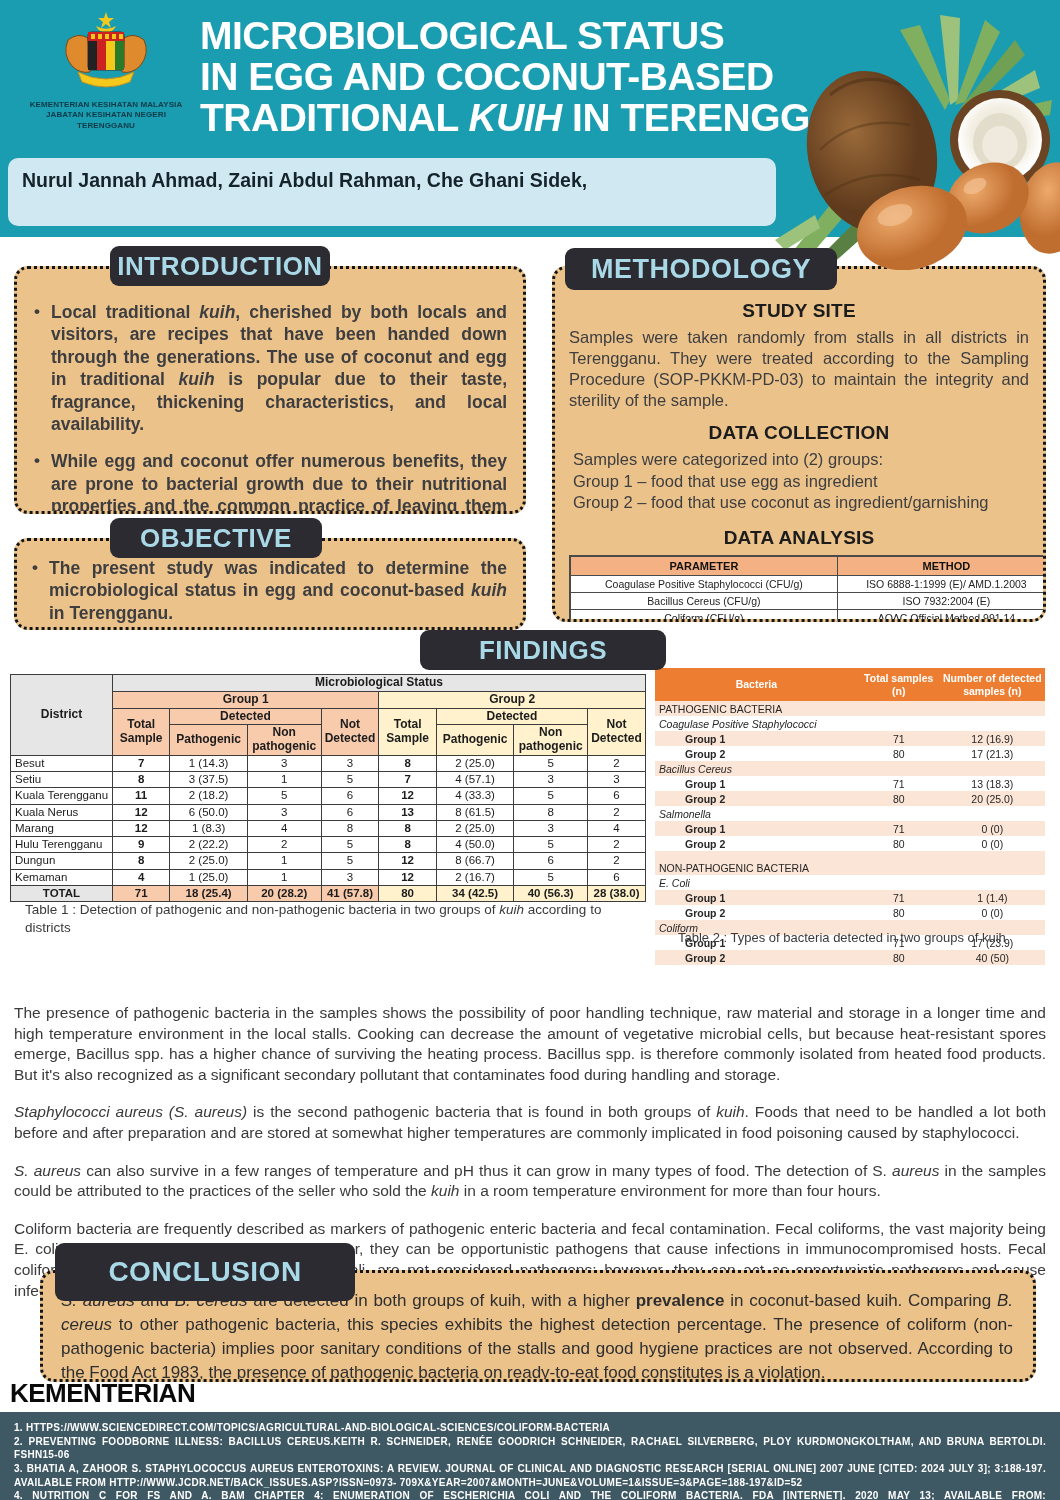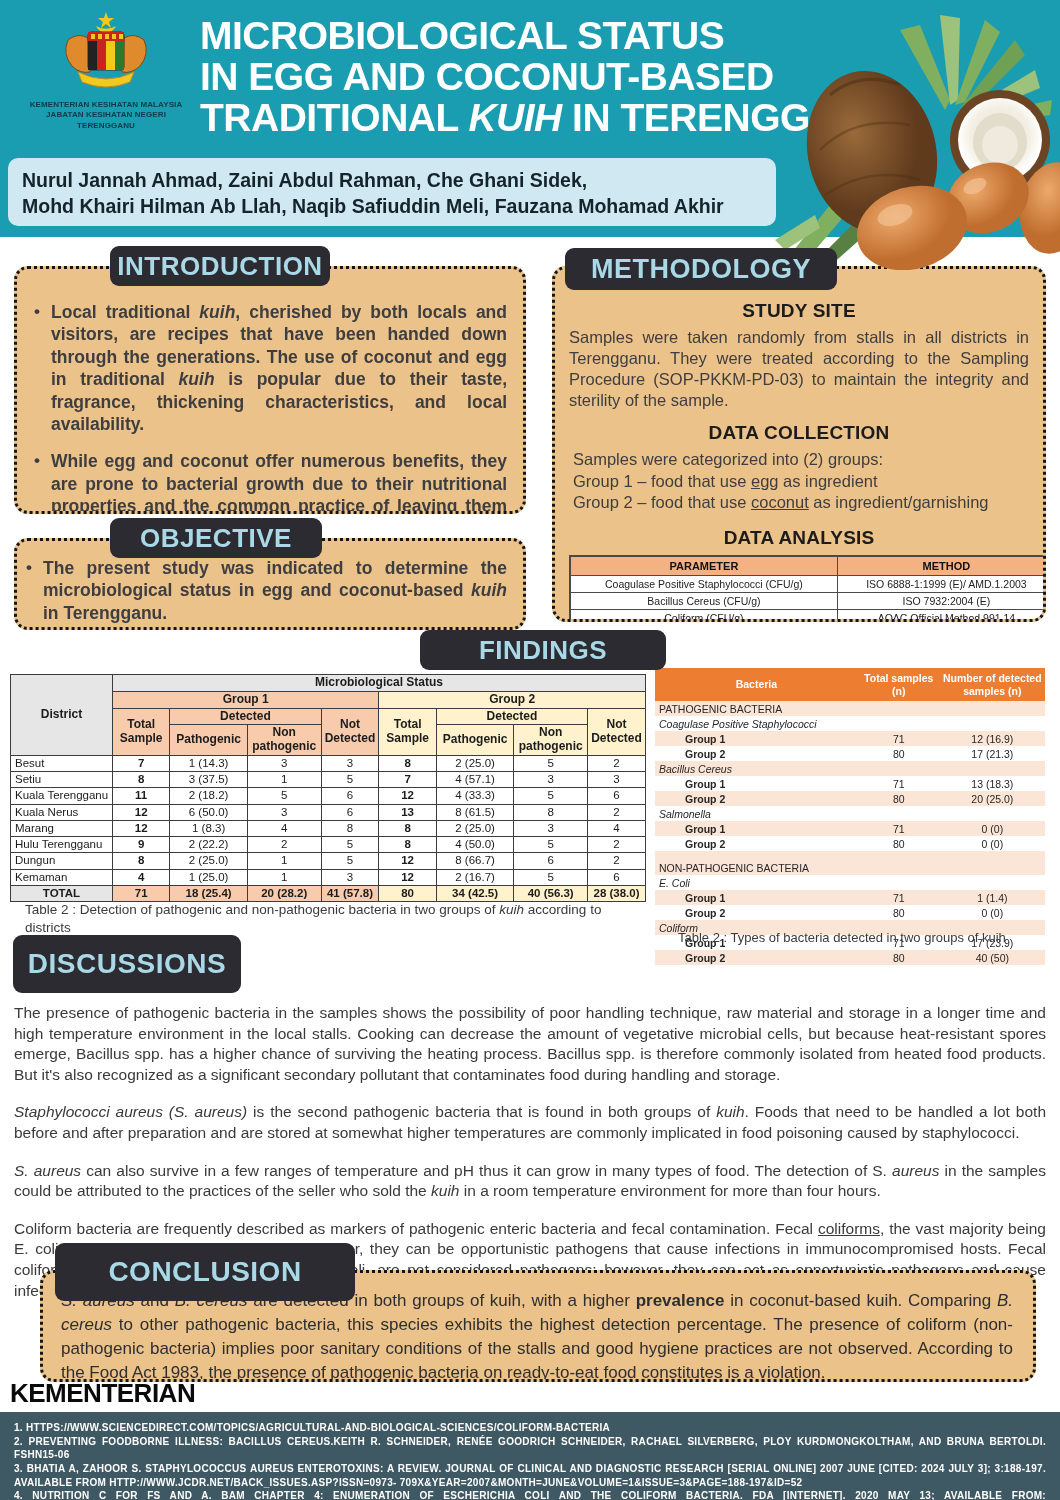--- a/index.html
+++ b/index.html
@@ -19,21 +19,21 @@
   .chip-intro { left:110px; top:246px; width:220px; height:40px; font-size:26px; }
   .chip-objective { left:110px; top:518px; width:212px; height:40px; font-size:26px; }
   .chip-method { left:565px; top:248px; width:272px; height:42px; font-size:27px; }
   .chip-findings { left:420px; top:630px; width:246px; height:40px; font-size:26px; }
   .chip-disc { left:13px; top:935px; width:228px; height:58px; font-size:28px; }
   .chip-concl { left:55px; top:1243px; width:300px; height:58px; font-size:28px; }
 
   
   .panel { position:absolute; background:#EBC28A; border:3px dotted #151515; border-radius:14px; color:#3E3E40; overflow:hidden; }
   .panel-intro { left:14px; top:266px; width:512px; height:248px; padding:32px 16px 8px 14px; }
-  .panel-objective { left:14px; top:538px; width:512px; height:92px; padding:16px 16px 6px 6px; }
+  .panel-objective { left:14px; top:538px; width:512px; height:92px; padding:16px 16px 6px 12px; }
   .panel-method { left:552px; top:266px; width:494px; height:356px; padding:27px 14px 8px 14px; z-index:3; }
   .panel-concl { left:40px; top:1270px; width:996px; height:112px; padding:16px 20px 6px 18px; z-index:3; }
 
   .bullets { list-style:none;font-weight:bold; }
   .bullets li { position:relative; padding-left:20px; margin-bottom:15px; font-size:17.5px; line-height:1.28; text-align:justify; }
   .bullets li::before { content:"•"; position:absolute; left:3px; top:0; font-size:17px; }
 
   .mini-head { text-align:center; font-weight:800; font-size:19px; color:#1c1c1c; margin:4px 0 5px 0; letter-spacing:.2px; }
   .meth-text { font-size:16.5px; line-height:1.27; text-align:justify; }
   .dc-lines div { font-size:16.5px; line-height:1.32; padding-left:4px; }
@@ -75,21 +75,21 @@
   
   .concl-text { font-size:17px; line-height:1.42; text-align:justify; color:#2e2e30; }
 
   
   .refs-head { position:absolute; left:10px; top:1378px; font-size:26px; font-weight:800; color:#0a0a0a; letter-spacing:-.5px; }
   .refs-box { position:absolute; left:0; top:1412px; width:1060px; height:88px; background:#3F5964; color:#fff; padding:9px 14px 4px 14px; }
   .refs-box .ref-item { font-size:10px; font-weight:bold; letter-spacing:.3px; line-height:1.37; text-align:justify; text-transform:uppercase; }
 
   .seg-i { font-style:italic; }
   .seg-b { font-weight:bold; }
-  .seg-u { text-decoration:underline; }
+  .seg-u { }
 </style>
 </head>
 <body>
 
 <div class="poster">
 
   <div class="hdr">
     <div class="logo-block">
       <svg width="104" height="86" viewBox="0 0 104 86">
         <polygon points="52,2 54,8 60,8 55,12 57,18 52,14 47,18 49,12 44,8 50,8" fill="#F5C81C"></polygon>
@@ -115,21 +115,20 @@
       <div class="ministry">JABATAN KESIHATAN NEGERI TERENGGANU</div>
     </div>
     <div class="title">
       <div><span>MICROBIOLOGICAL STATUS</span></div>
       <div><span>IN EGG AND COCONUT-BASED</span></div>
       <div><span>TRADITIONAL </span><span class="seg-i">KUIH</span><span> IN TERENGGANU</span></div>
     </div>
   </div>
   <div class="authors">
     <div>Nurul Jannah Ahmad, Zaini Abdul Rahman, Che Ghani Sidek,</div>
-    <div>Mohd Khairi Hilman Ab Llah, Naqib Safiuddin Meli, Fauzana Mohamad Akhir</div>
   </div>
 
   <svg class="art" viewBox="0 0 300 270">
     <defs>
       <radialGradient id="cocoG" cx="40%" cy="35%">
           <stop offset="0%" stop-color="#9A6A3A"></stop>
           <stop offset="100%" stop-color="#5F3A1C"></stop>
         </radialGradient>
       <radialGradient id="eggG" cx="38%" cy="32%">
           <stop offset="0%" stop-color="#EDAA6C"></stop>
@@ -343,21 +342,21 @@
           <td class="g1">18 (25.4)</td>
           <td class="g1">20 (28.2)</td>
           <td class="g1">41 (57.8)</td>
           <td class="g2">80</td>
           <td class="g2">34 (42.5)</td>
           <td class="g2">40 (56.3)</td>
           <td class="g2">28 (38.0)</td>
         </tr>
       </tbody>
   </table>
-  <div class="t1-caption"><span>Table 2 : Detection of pathogenic and non-pathogenic bacteria in two groups of </span><span class="seg-i">kuih</span><span> according to districts</span></div>
+  <div class="t1-caption"><span>Table 1 : Detection of pathogenic and non-pathogenic bacteria in two groups of </span><span class="seg-i">kuih</span><span> according to districts</span></div>
 
   <table class="t2">
     <thead>
       <tr>
         <th style="width:52%;">Bacteria</th>
         <th style="width:21%;">Total samples (n)</th>
         <th style="width:27%;">Number of detected samples (n)</th>
       </tr>
     </thead>
     <tbody id="t2-body">
@@ -432,21 +431,20 @@
         </tr>
         <tr class="t2-shade">
           <td class="t2-group">Group 2</td>
           <td class="t2-val">80</td>
           <td class="t2-val">40 (50)</td>
         </tr>
       </tbody>
   </table>
   <div class="t2-caption">Table 2 : Types of bacteria detected in two groups of kuih</div>
 
-  <div class="chip chip-disc">DISCUSSIONS</div>
   <div class="disc">
     <p><span>The presence of pathogenic bacteria in the samples shows the possibility of poor handling technique, raw material and storage in a longer time and high temperature environment in the local stalls. Cooking can decrease the amount of vegetative microbial cells, but because heat-resistant spores emerge, Bacillus spp. has a higher chance of surviving the heating process. Bacillus spp. is therefore commonly isolated from heated food products. But it's also recognized as a significant secondary pollutant that contaminates food during handling and storage.</span></p>
     <p><span class="seg-i">Staphylococci aureus (S. aureus)</span><span> is the second pathogenic bacteria that is found in both groups of </span><span class="seg-i">kuih</span><span>. Foods that need to be handled a lot both before and after preparation and are stored at somewhat higher temperatures are commonly implicated in food poisoning caused by staphylococci.</span></p>
     <p><span class="seg-i">S. aureus</span><span> can also survive in a few ranges of temperature and pH thus it can grow in many types of food. The detection of S. </span><span class="seg-i">aureus</span><span> in the samples could be attributed to the practices of the seller who sold the </span><span class="seg-i">kuih</span><span> in a room temperature environment for more than four hours.</span></p>
     <p><span>Coliform bacteria are frequently described as markers of pathogenic enteric bacteria and fecal contamination. Fecal </span><span class="seg-u">coliforms</span><span>, the vast majority being E. coli, are not regarded as pathogens, however, they can be opportunistic pathogens that cause infections in immunocompromised hosts. Fecal coliforms, the great majority of which are E. coli, are not considered pathogens; however, they can act as opportunistic pathogens and cause infections in immunocompromised hosts.</span></p>
   </div>
 
   <div class="chip chip-concl">CONCLUSION</div>
   <div class="panel panel-concl">
     <div class="concl-text"><span class="seg-i">S. aureus</span><span> and </span><span class="seg-i">B. cereus</span><span> are detected in both groups of kuih, with a higher </span><span class="seg-b">prevalence</span><span> in coconut-based kuih. Comparing </span><span class="seg-i">B. cereus</span><span> to other pathogenic bacteria, this species exhibits the highest detection percentage. The presence of coliform (non-pathogenic bacteria) implies poor sanitary conditions of the stalls and good hygiene practices are not observed. According to the Food Act 1983, the presence of pathogenic bacteria on ready-to-eat food constitutes is a violation.</span></div>

